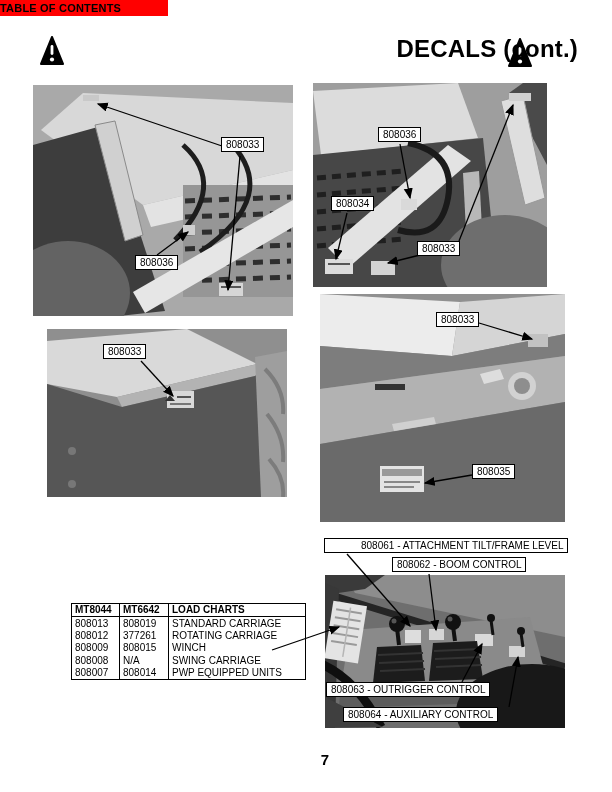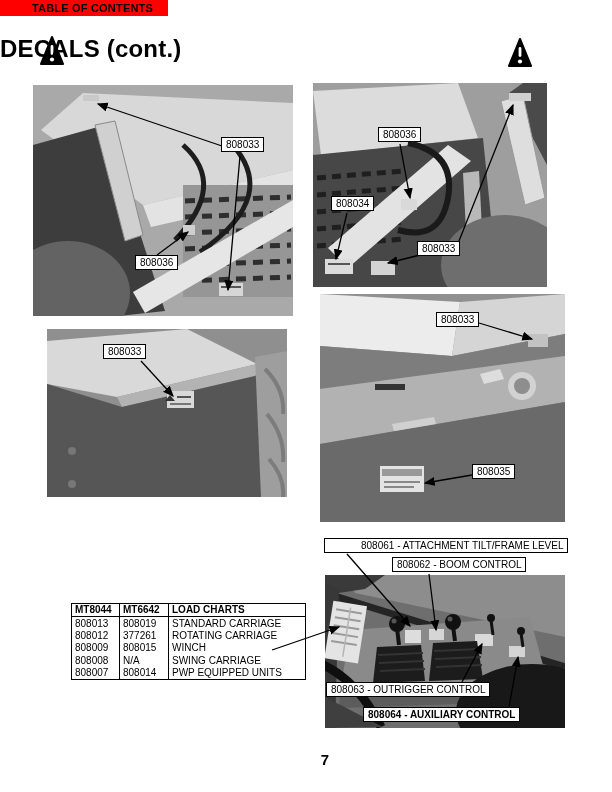--- a/index.html
+++ b/index.html
@@ -1,21 +1,21 @@
 <!DOCTYPE html>
 <html><head>
 <meta charset="utf-8">
 <style>
   html,body{margin:0;padding:0;background:#fff;}
   #page{position:relative;width:612px;height:792px;background:#fff;overflow:hidden;
         font-family:"Liberation Sans", sans-serif;color:#000;}
   .banner{position:absolute;left:0;top:0;width:168px;height:16px;background:#ff0000;
-          font-size:11px;font-weight:bold;line-height:16px;padding-left:17px;box-sizing:border-box;
-          letter-spacing:.2px;color:#000;cursor:pointer;text-align:center;}
-  .page-title{position:absolute;left:0;top:35px;width:578px;text-align:left;
+          font-size:11px;font-weight:bold;line-height:16px;box-sizing:border-box;
+          letter-spacing:.2px;color:#000;cursor:pointer;}
+  .page-title{position:absolute;left:0;top:35px;width:578px;text-align:right;
               font-size:24px;font-weight:bold;letter-spacing:.2px;}
   .tri{position:absolute;width:24px;height:30px;}
   .photo{position:absolute;background:#a5a5a5;z-index:1;}
   .photo svg{display:block;}
   .callout{position:absolute;background:#fff;border:1px solid #000;font-size:10px;
            line-height:13px;padding:0 4px;white-space:nowrap;z-index:4;}
   #arrows{position:absolute;left:0;top:0;z-index:3;pointer-events:none;}
   .loadtable{position:absolute;left:71px;top:603px;z-index:2;border-collapse:collapse;
              border:1.5px solid #000;background:#fff;table-layout:fixed;}
   .loadtable th,.loadtable td{font-size:10px;height:12.4px;line-height:12px;padding:0 3px;
@@ -221,21 +221,21 @@
   <div class="callout" style="left:135px;top:255px;">808036</div>
   <div class="callout" style="left:378px;top:127px;">808036</div>
   <div class="callout" style="left:331px;top:196px;">808034</div>
   <div class="callout" style="left:417px;top:241px;">808033</div>
   <div class="callout" style="left:103px;top:344px;">808033</div>
   <div class="callout" style="left:436px;top:312px;">808033</div>
   <div class="callout" style="left:472px;top:464px;">808035</div>
   <div class="callout" style="left:324px;top:538px;padding-left:36px;">808061 - ATTACHMENT TILT/FRAME LEVEL</div>
   <div class="callout" style="left:392px;top:557px;">808062 - BOOM CONTROL</div>
   <div class="callout" style="left:326px;top:682px;">808063 - OUTRIGGER CONTROL</div>
-  <div class="callout" style="left:363px;top:707px;font-weight:bold;">808064 - AUXILIARY CONTROL</div>
+  <div class="callout" style="left:343px;top:707px;">808064 - AUXILIARY CONTROL</div>
 
   <table class="loadtable">
     <tbody>
         <tr>
       <th class="c1">MT8044</th>
       <th class="c2">MT6642</th>
       <th class="c3">LOAD CHARTS</th>
     </tr>
     <tr>
       <td class="c1">808013</td>

